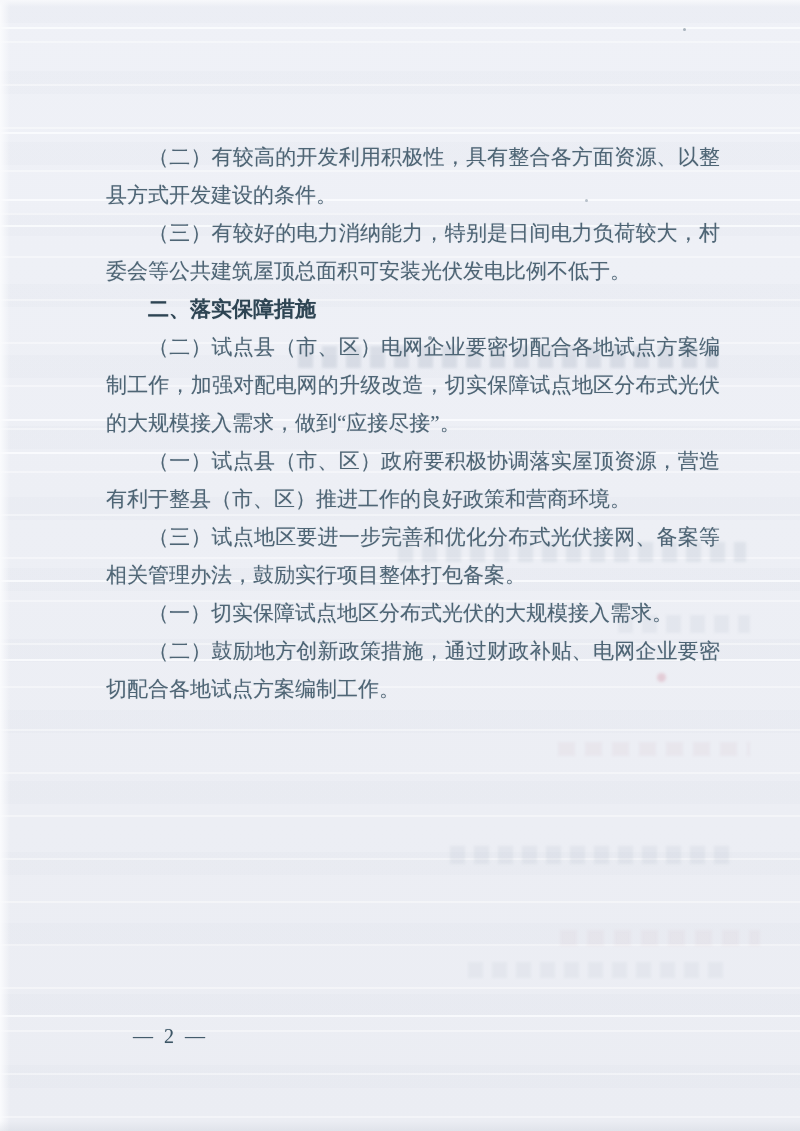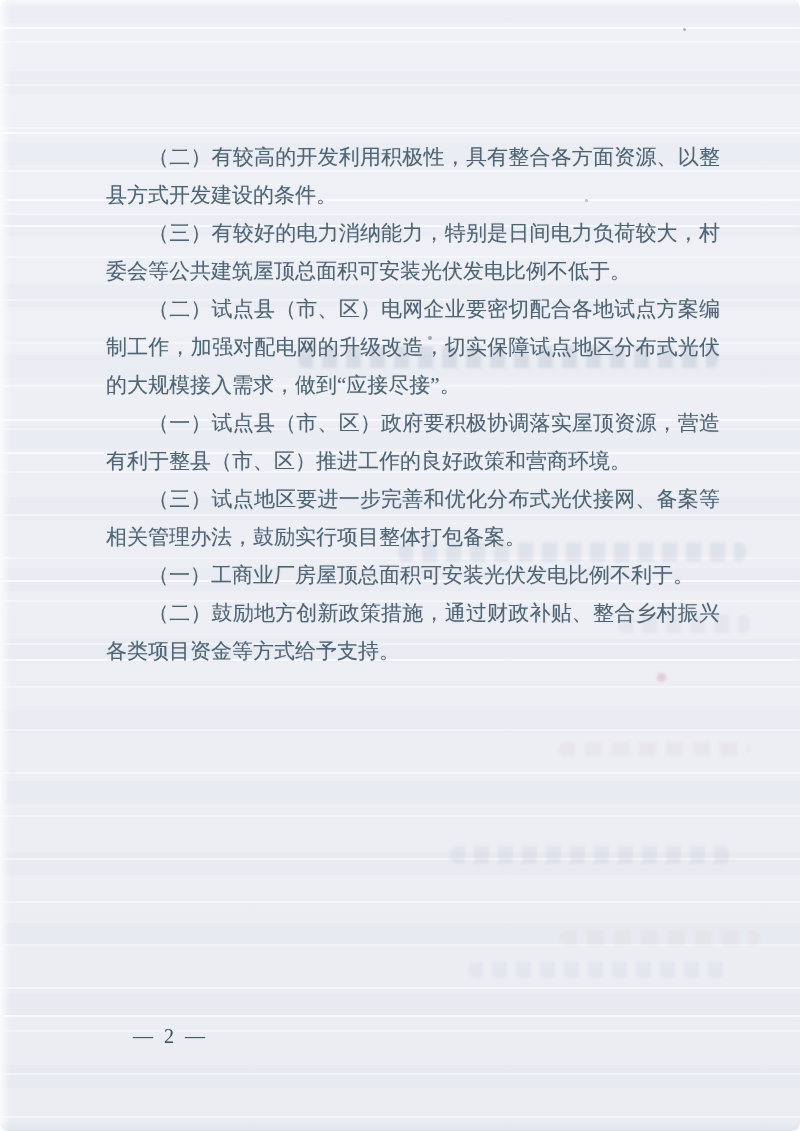--- a/index.html
+++ b/index.html
@@ -1,16 +1,16 @@
 <!DOCTYPE html>
 <html><head>
 <meta charset="utf-8">
 <style>
   html, body { margin: 0; padding: 0; background: #ffffff; }
-  * { box-sizing: border-box; border-radius: 8px; }
+  * { box-sizing: border-box; }
 
   .scan-page {
     position: relative;
     width: 800px;
     height: 1131px;
     overflow: hidden;
     background: linear-gradient(180deg, #eff1f7 0%, #edeff5 45%, #ebedf3 100%);
     font-family: "Liberation Serif", "DejaVu Serif", serif;
   }
 
@@ -138,25 +138,26 @@
   <div class="ghost g7"></div>
 
   <div class="speck sp1"></div>
   <div class="speck sp2"></div>
   <div class="speck sp3"></div>
   <div class="speck sp4"></div>
 
   <div class="text-column">
     <p class="body">（二）有较高的开发利用积极性，具有整合各方面资源、以整县方式开发建设的条件。</p>
     <p class="body">（三）有较好的电力消纳能力，特别是日间电力负荷较大，村委会等公共建筑屋顶总面积可安装光伏发电比例不低于。</p>
+    <p class="heading">二、落实保障措施</p>
     <p class="body">（二）试点县（市、区）电网企业要密切配合各地试点方案编制工作，加强对配电网的升级改造，切实保障试点地区分布式光伏的大规模接入需求，做到“应接尽接”。</p>
     <p class="body">（一）试点县（市、区）政府要积极协调落实屋顶资源，营造有利于整县（市、区）推进工作的良好政策和营商环境。</p>
     <p class="body">（三）试点地区要进一步完善和优化分布式光伏接网、备案等相关管理办法，鼓励实行项目整体打包备案。</p>
-    <p class="body">（一）工商业厂房屋顶总面积可安装光伏发电比例不利于。</p>
-    <p class="body">（二）鼓励地方创新政策措施，通过财政补贴、整合乡村振兴各类项目资金等方式给予支持。</p>
+    <p class="body">（一）切实保障试点地区分布式光伏的大规模接入需求。</p>
+    <p class="body">（二）鼓励地方创新政策措施，通过财政补贴、电网企业要密切配合各地试点方案编制工作。</p>
   </div>
 
   <div class="page-number">— 2 —</div>
 
   <div class="edge-left"></div>
   <div class="edge-top"></div>
   <div class="edge-bottom"></div>
 
 </div>
 

